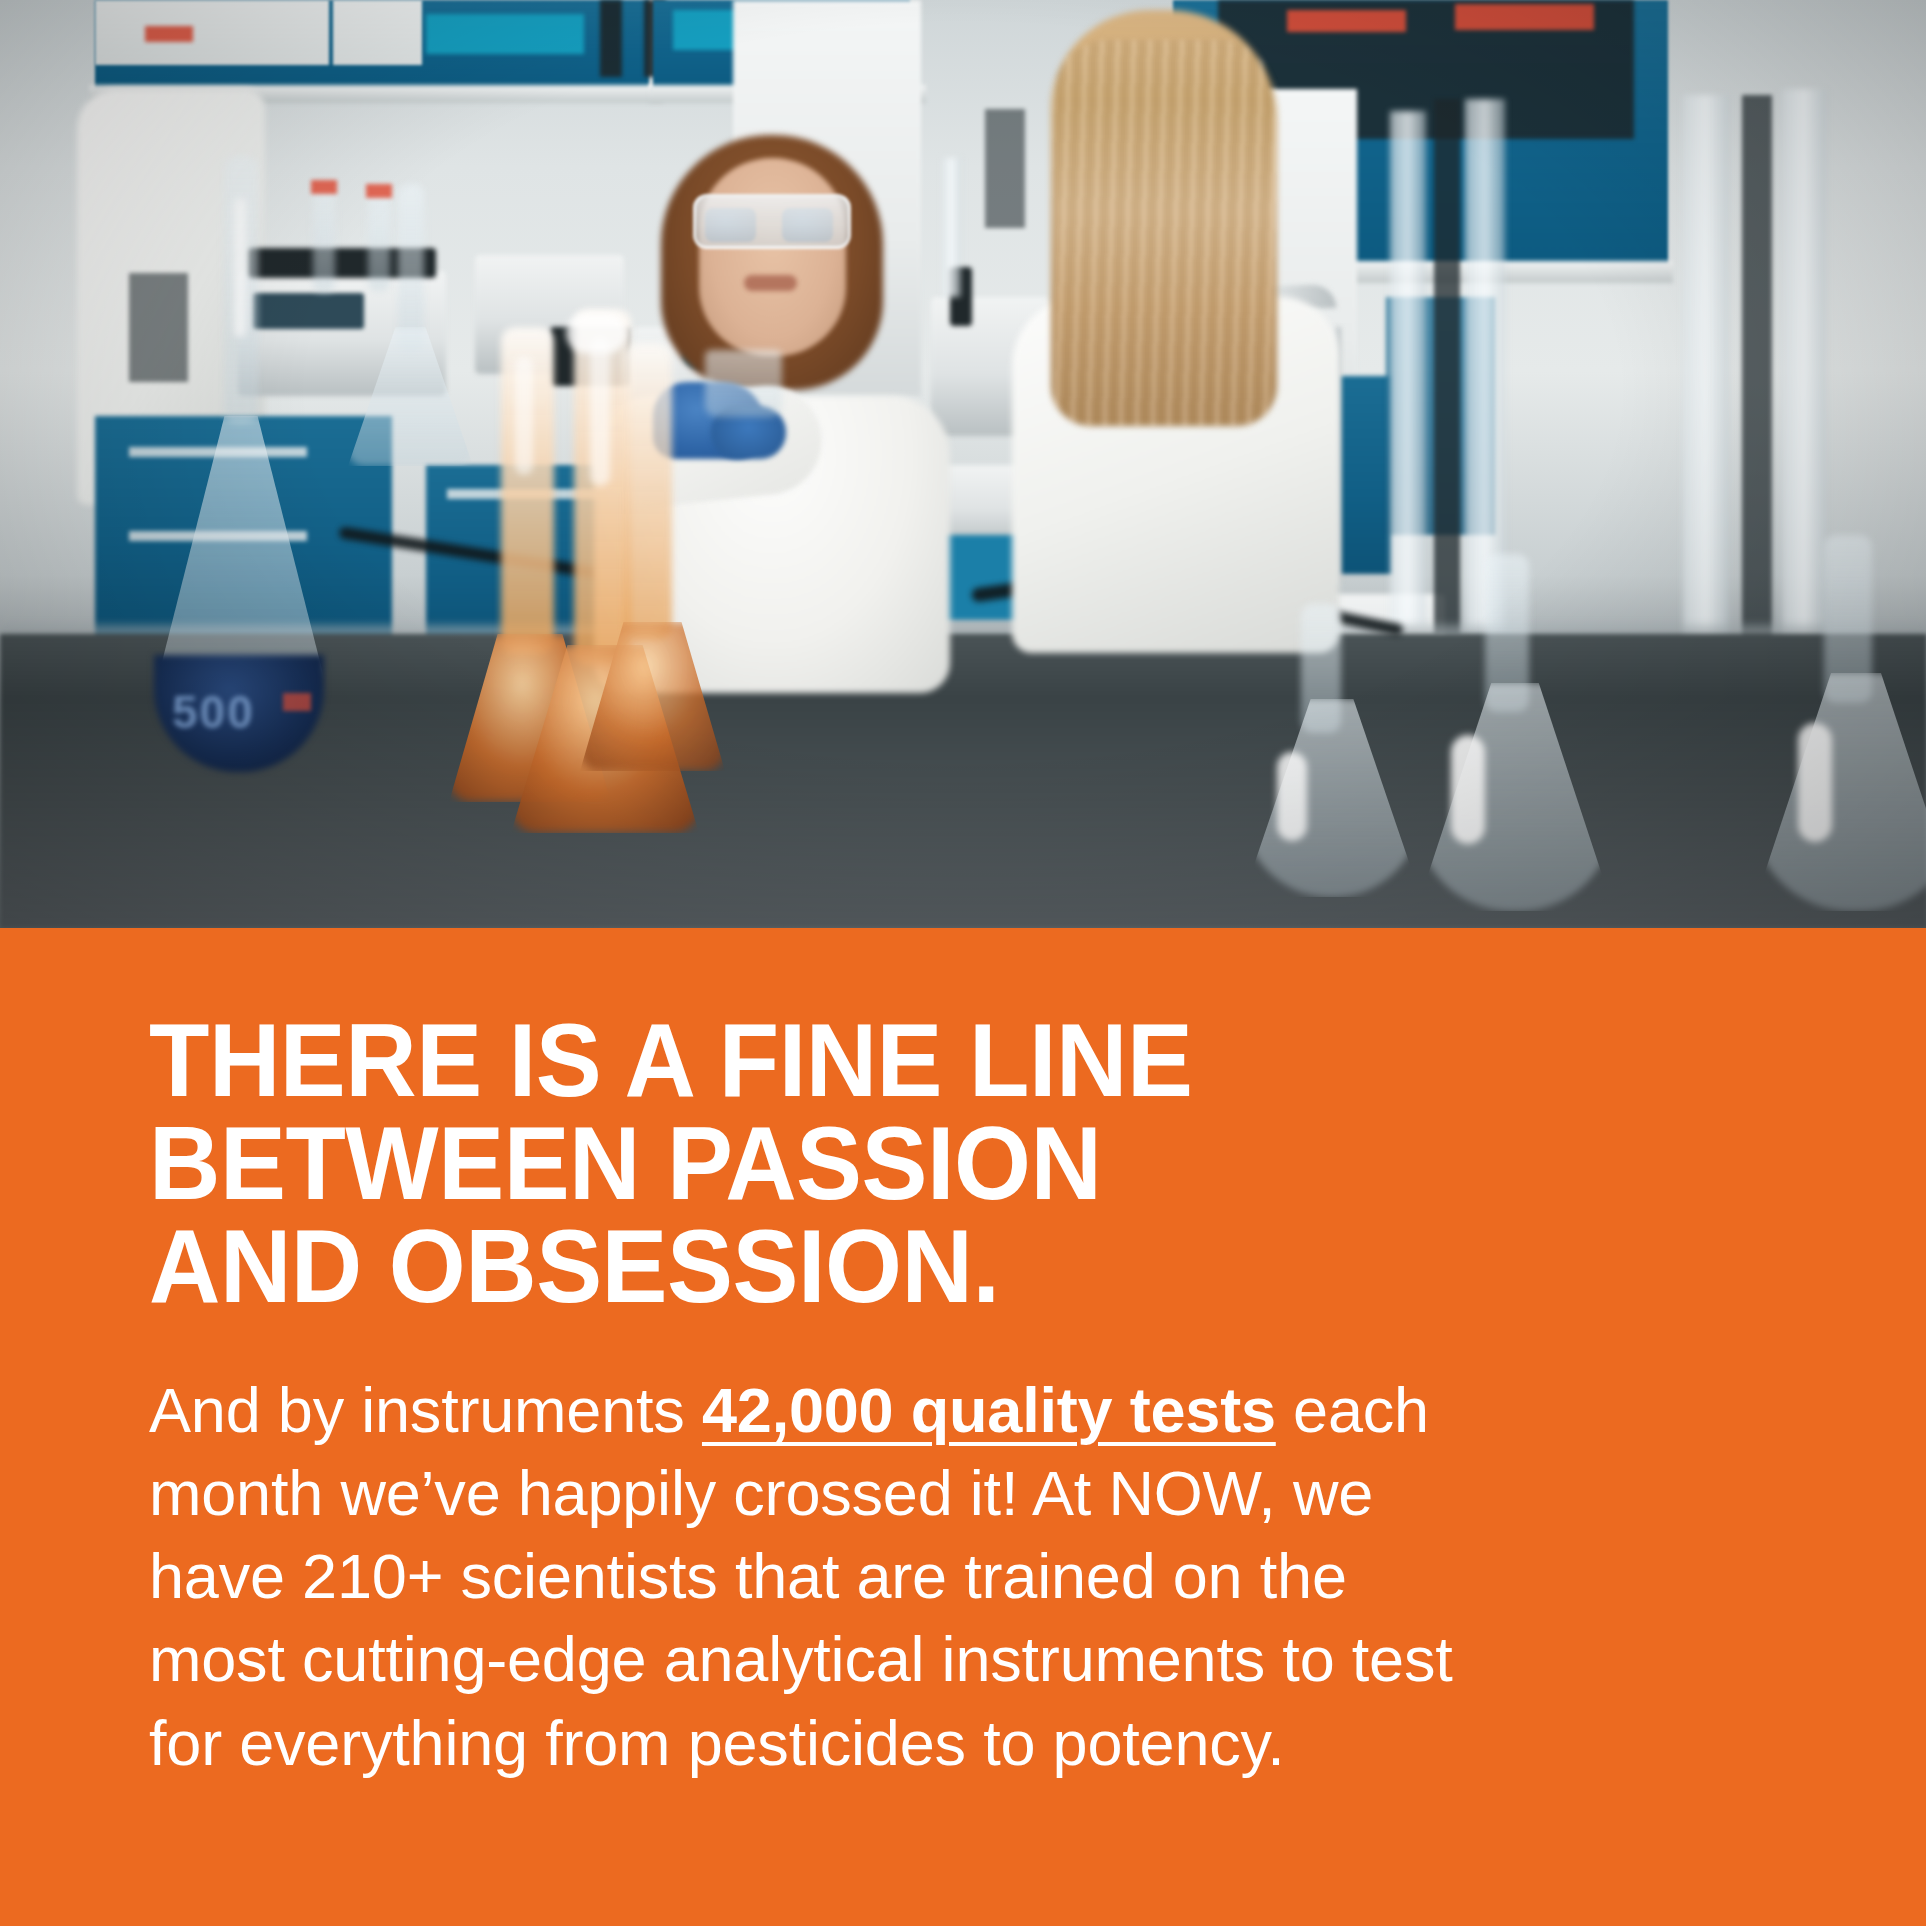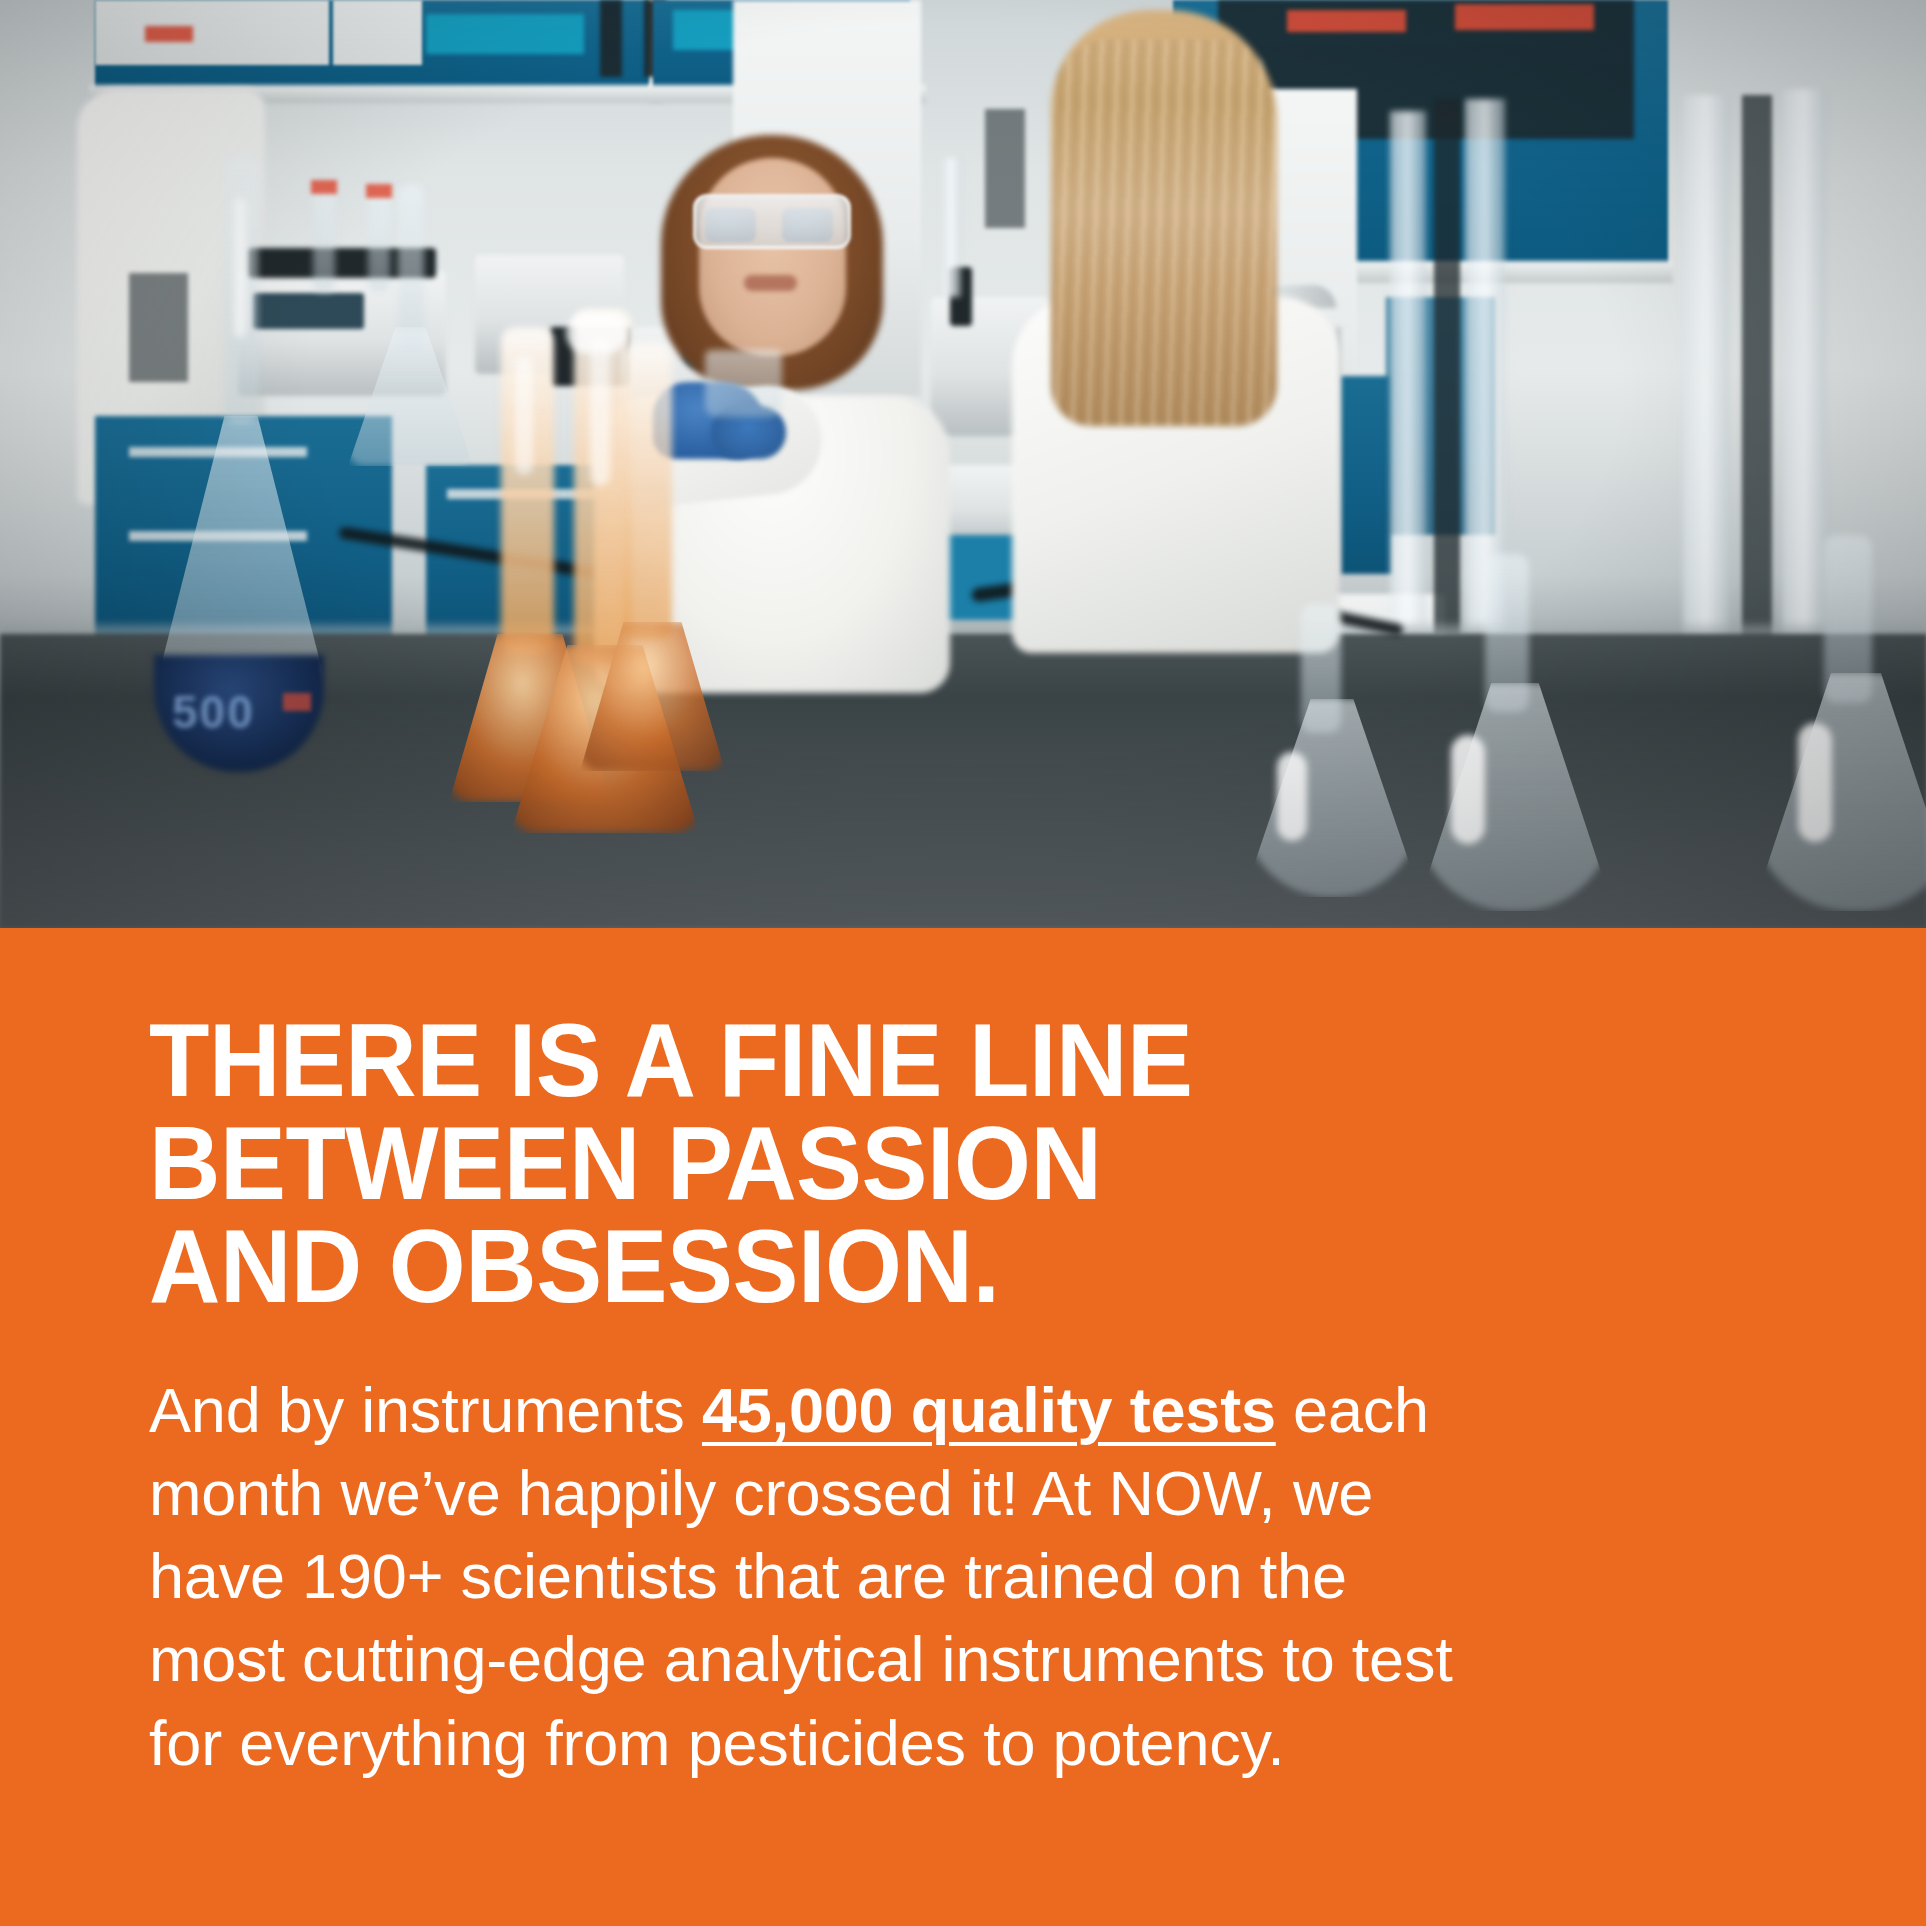--- a/index.html
+++ b/index.html
@@ -396,17 +396,17 @@
     <div class="vignette"></div>
   </div>
 
   <div class="panel">
     <div class="headline">
       <span class="hl-line">THERE IS A FINE LINE</span>
       <span class="hl-line">BETWEEN PASSION</span>
       <span class="hl-line">AND OBSESSION.</span>
     </div>
 
-    <p class="body"><span>And by instruments </span><b>45,000 quality tests</b><span> each month we’ve happily crossed it! At NOW, we have 190+ scientists that are trained on the most cutting-edge analytical instruments to test for everything from pesticides to potency.</span></p>
+    <p class="body"><span>And by instruments </span><b>42,000 quality tests</b><span> each month we’ve happily crossed it! At NOW, we have 210+ scientists that are trained on the most cutting-edge analytical instruments to test for everything from pesticides to potency.</span></p>
   </div>
 
 </div>
 
 
 </body></html>

